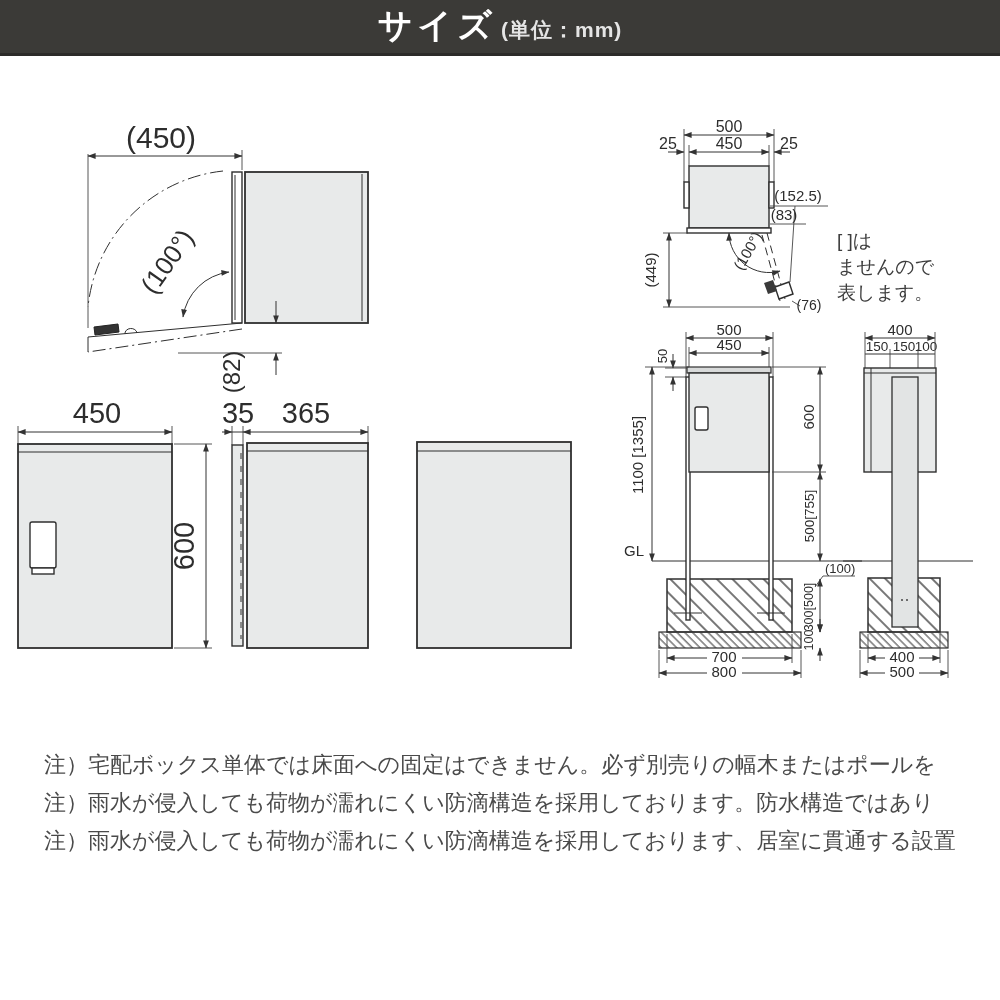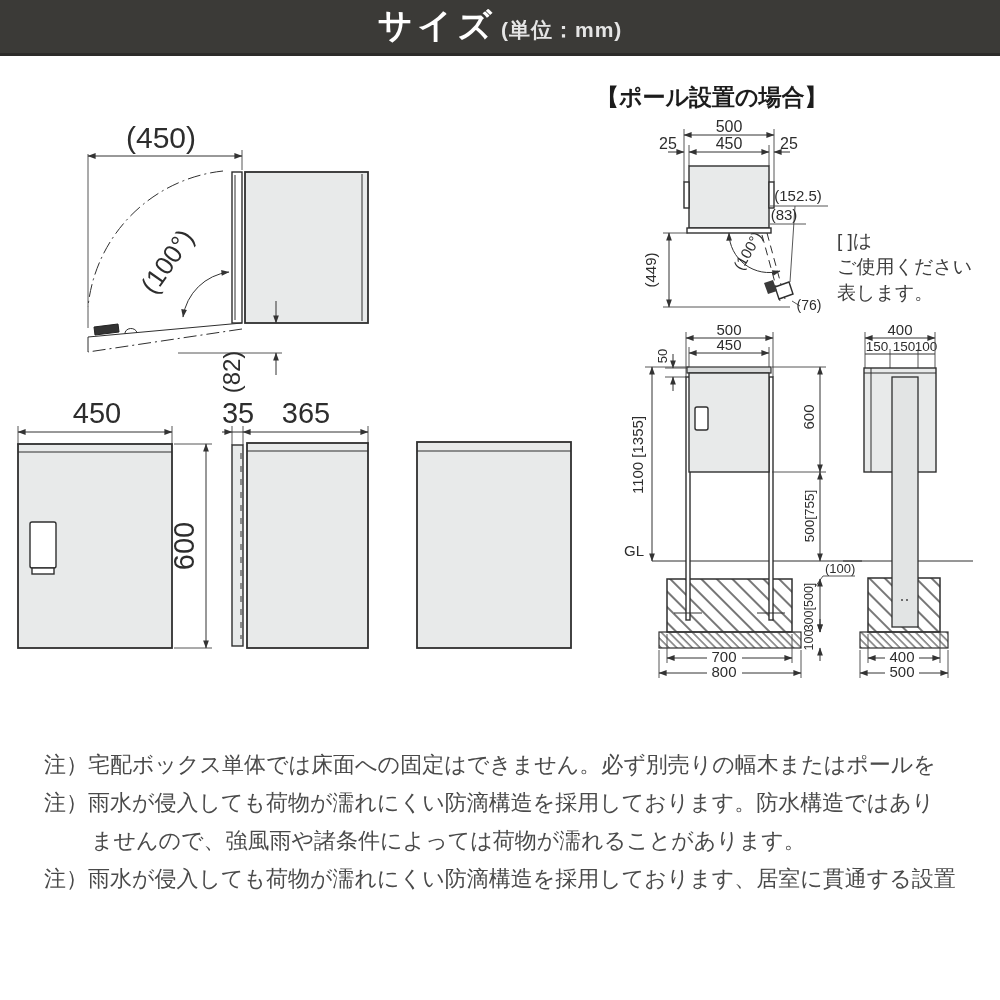--- a/index.html
+++ b/index.html
@@ -107,24 +107,23 @@
     <line class="thin" x1="19" y1="60" x2="19" y2="246" stroke-dasharray="6 7"></line>
     <rect class="obj" x="25" y="50" width="121" height="205"></rect>
     <line class="thin" x1="25" y1="58" x2="146" y2="58"></line>
   </svg>
 
   <svg style="left:408px;top:393px" width="175" height="290" viewBox="0 0 175 290">
     <rect class="obj" x="9" y="49" width="154" height="206"></rect>
     <line class="thin" x1="9" y1="58" x2="163" y2="58"></line>
   </svg>
 
-  <div class="pole-head">【ポール設置の場合】</div>
   <div class="legend">
     <div>[ ]は</div>
-    <div>ご使用ください</div>
+    <div>ませんので</div>
     <div>表します。</div>
   </div>
 
   <svg style="left:612px;top:112px" width="335" height="220" viewBox="0 0 335 220">
     <text class="d" x="117" y="20" font-size="16" text-anchor="middle">500</text>
     <line class="dim" x1="72" y1="23" x2="162" y2="23" marker-start="url(#mA)" marker-end="url(#mA)"></line>
     <text class="d" x="56" y="37" font-size="16" text-anchor="middle">25</text>
     <text class="d" x="117" y="37" font-size="16" text-anchor="middle">450</text>
     <text class="d" x="177" y="37" font-size="16" text-anchor="middle">25</text>
     <line class="dim" x1="56" y1="40" x2="72" y2="40" marker-end="url(#mA)"></line>
@@ -255,20 +254,19 @@
     <rect x="42" y="346" width="34" height="13" fill="#fff"></rect>
     <text class="d" x="59" y="357" font-size="15" text-anchor="middle">500</text>
   </svg>
 
   <div class="notes">
     <div>
       <div><span>注）</span><span>宅配ボックス単体では床面への固定はできません。必ず別売りの幅木またはポールを</span></div>
     </div>
     <div>
       <div><span>注）</span><span>雨水が侵入しても荷物が濡れにくい防滴構造を採用しております。防水構造ではあり</span></div>
-      <div class="note-line2">ませんので、強風雨や諸条件によっては荷物が濡れることがあります。</div>
     </div>
     <div>
       <div><span>注）</span><span>雨水が侵入しても荷物が濡れにくい防滴構造を採用しております、居室に貫通する設置</span></div>
     </div>
   </div>
 
 </div>
 
 </body></html>

